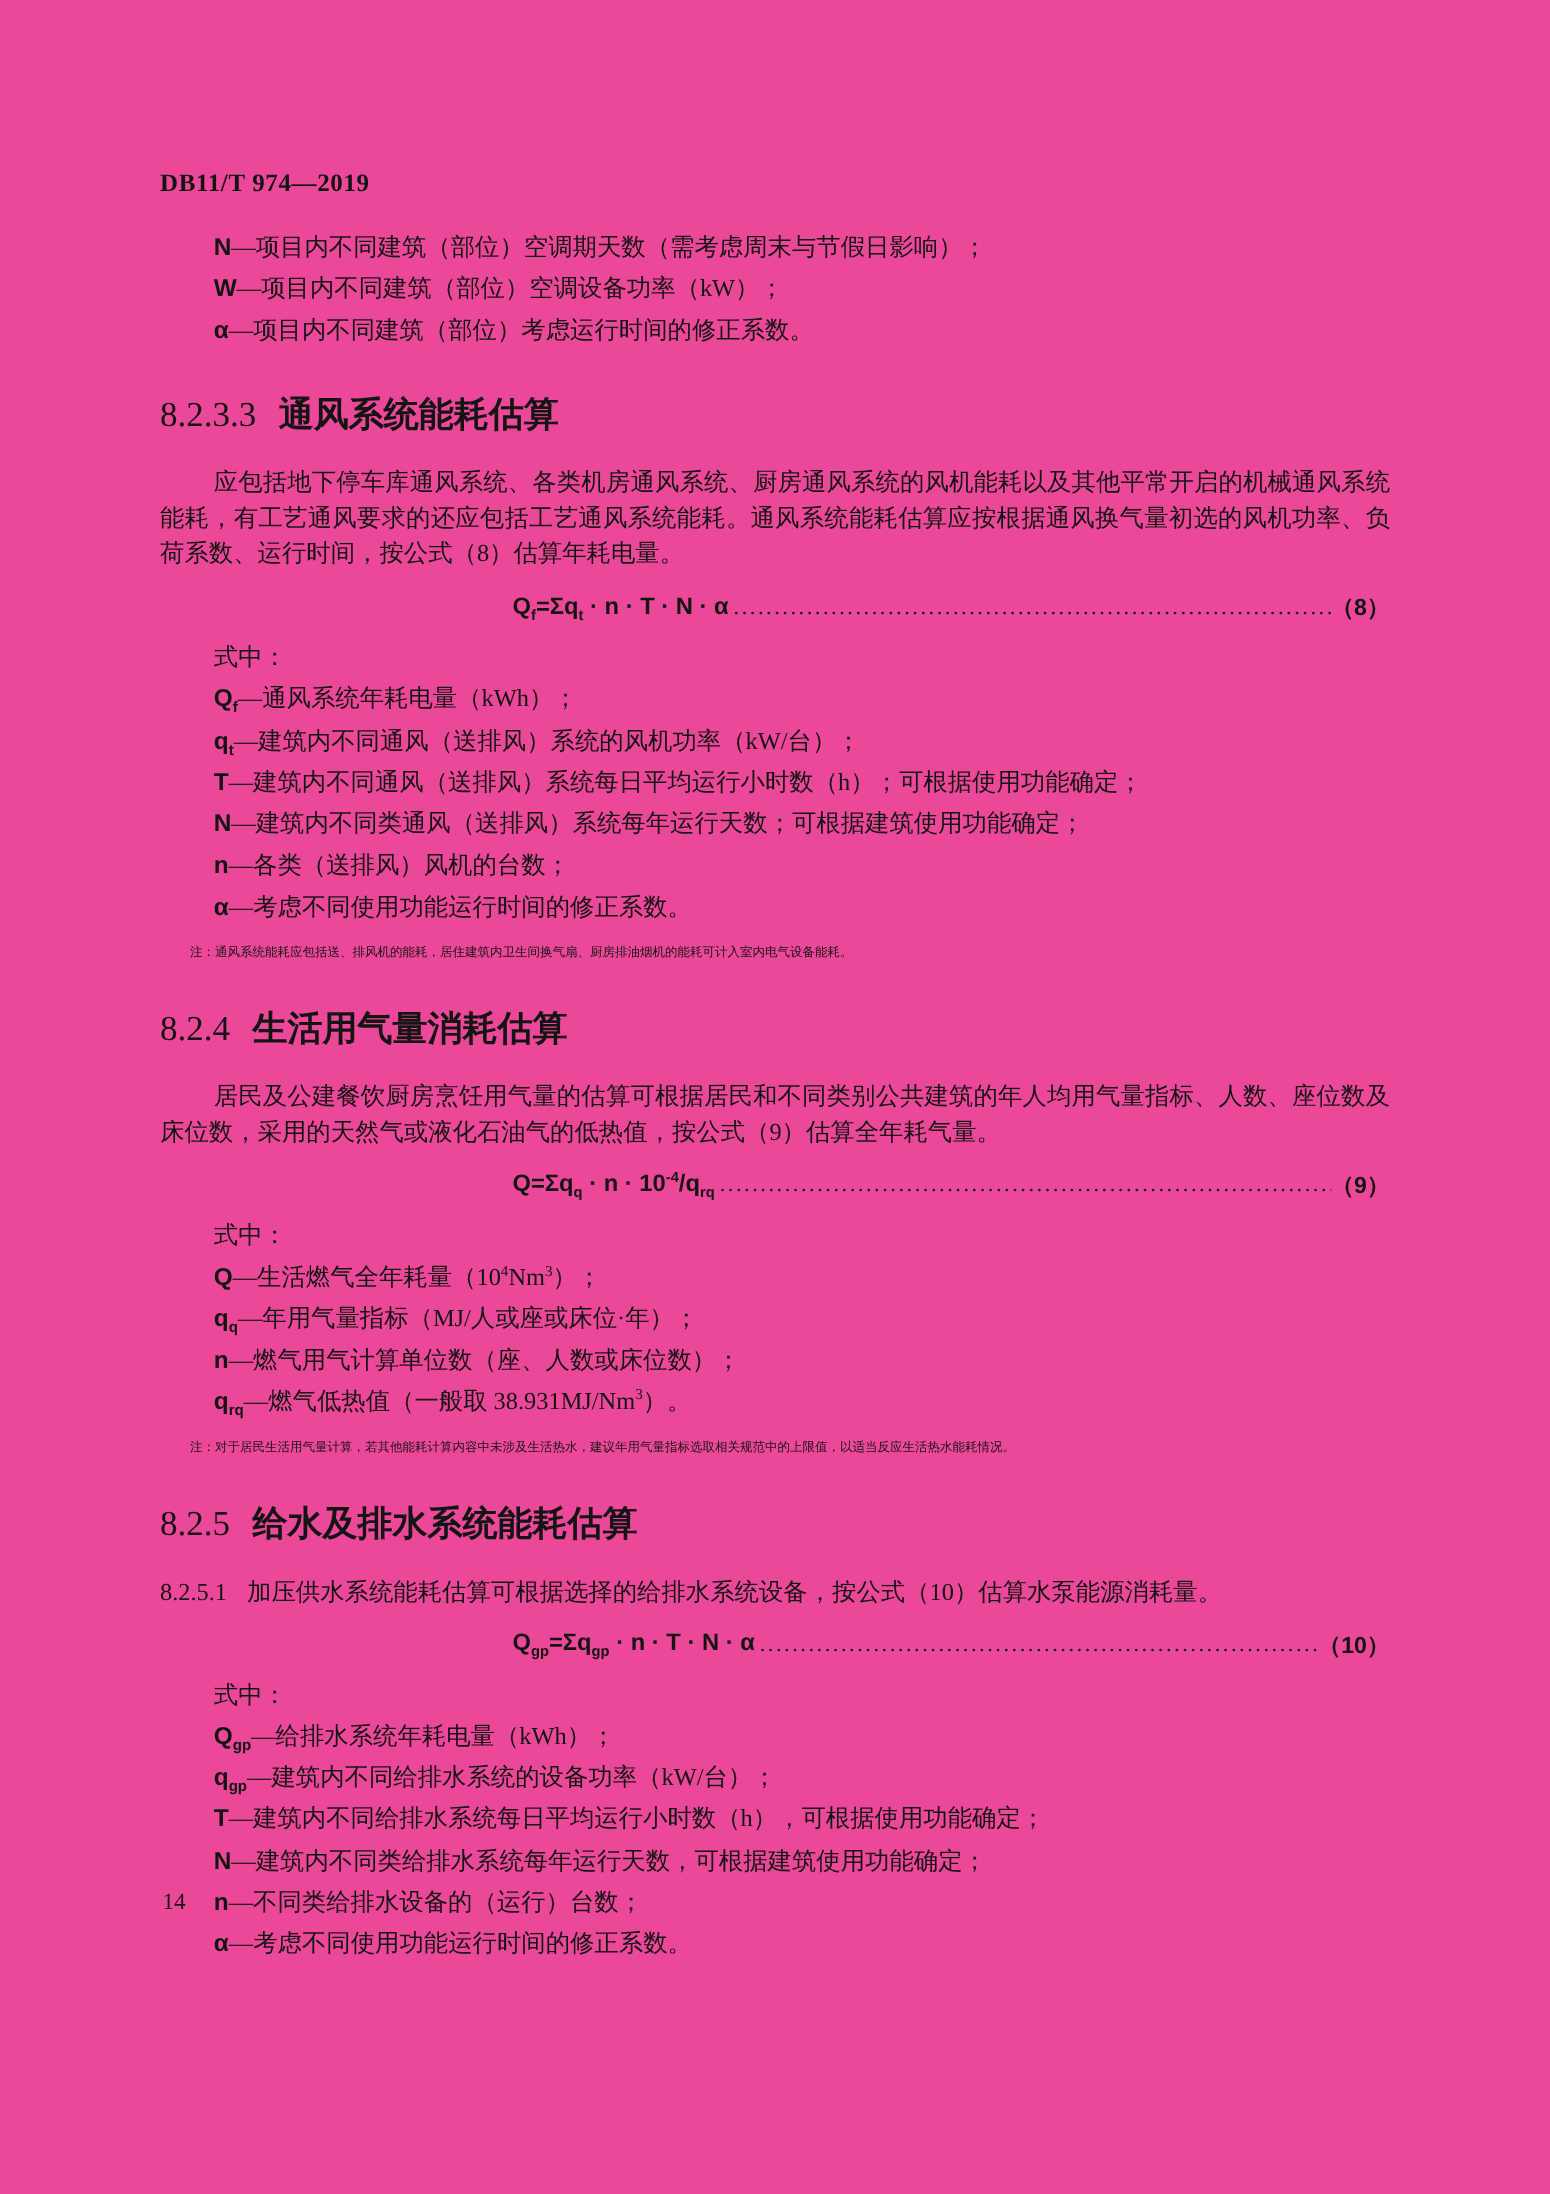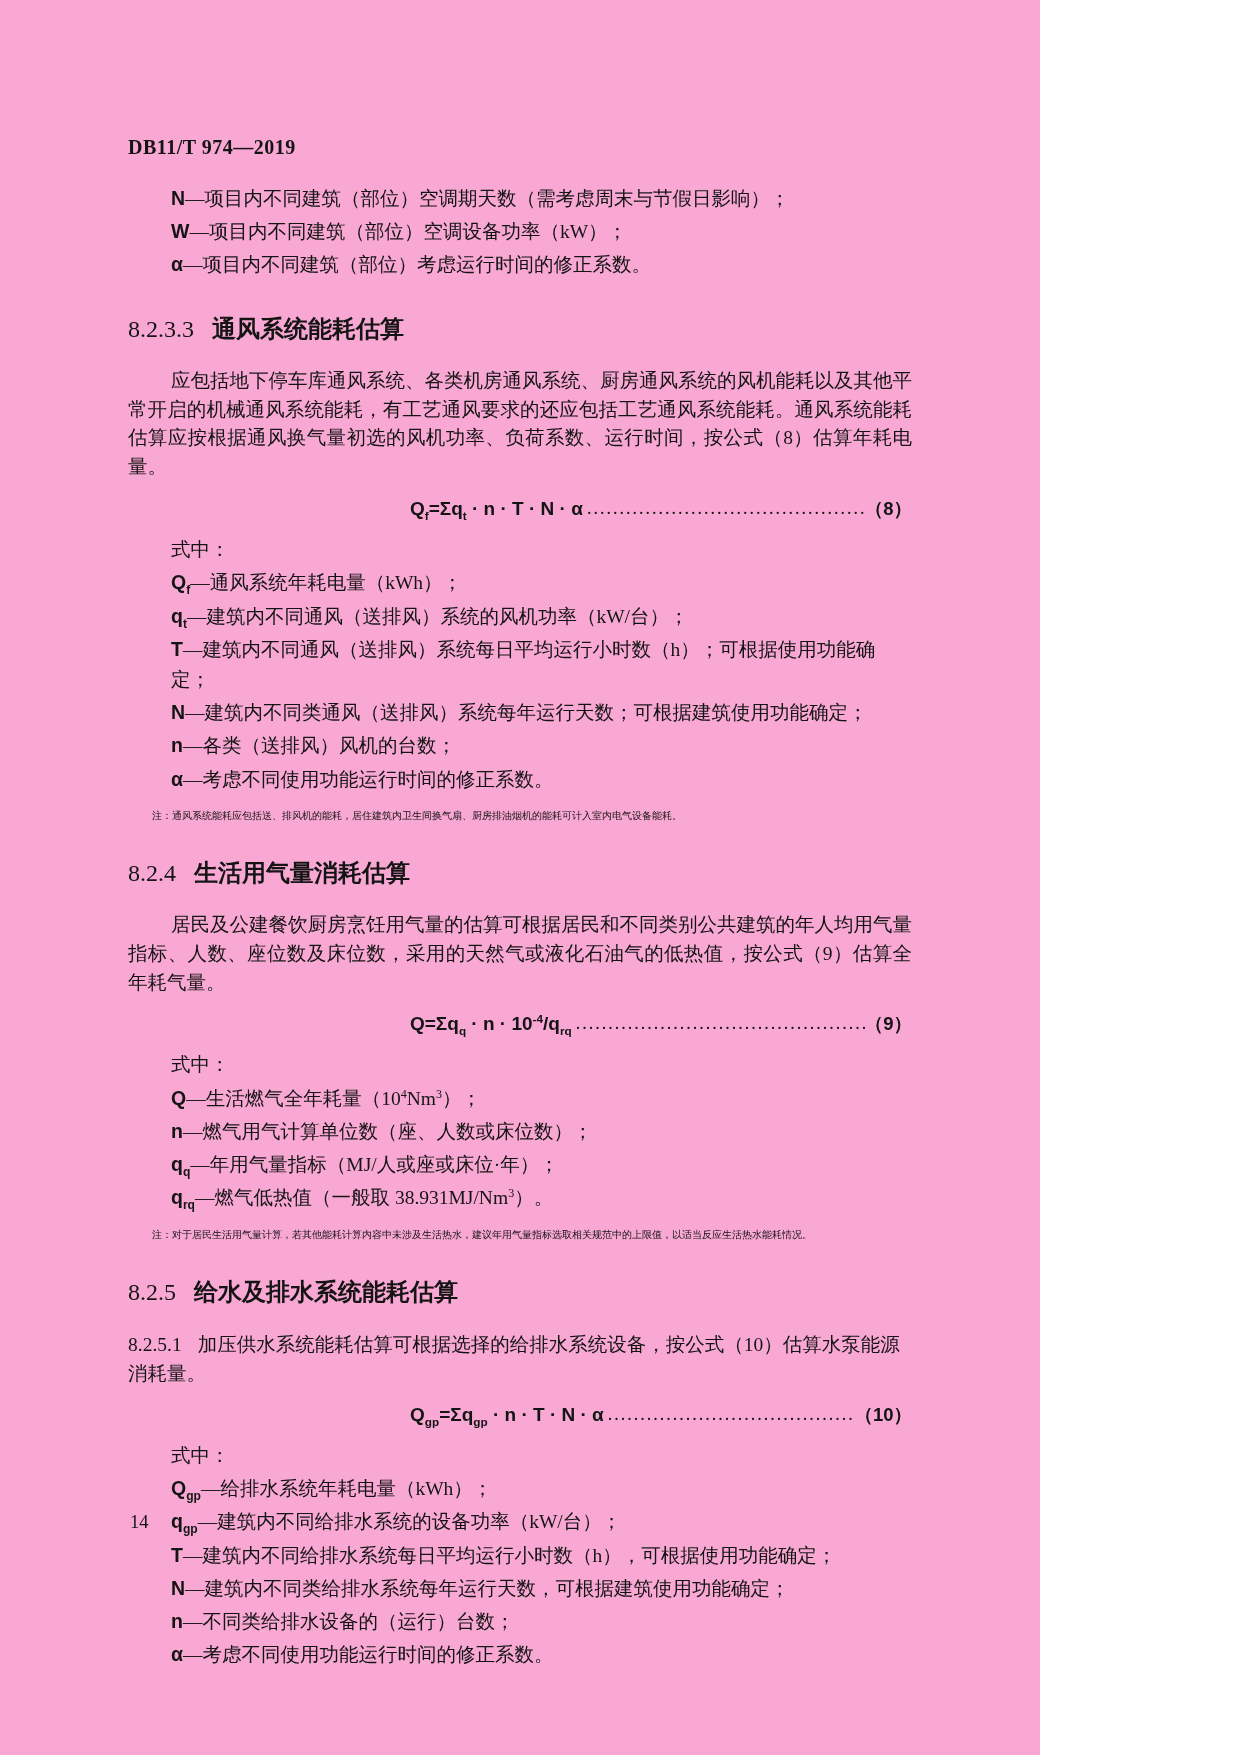--- a/index.html
+++ b/index.html
@@ -2,44 +2,44 @@
 <html><head>
 <meta charset="utf-8">
 <style>
   html, body {
     margin: 0;
     padding: 0;
     background: #ffffff;
   }
   .page {
     position: relative;
-    width: 1040px;
+    width: 1240px;
     min-height: 1755px;
-    background: #f9a8d4;
+    background: #ec4899;
     box-sizing: border-box;
     padding: 136px 128px 0 128px;
     color: #141414;
     font-family: "Liberation Serif", "DejaVu Serif", serif;
     font-size: 19.5px;
   }
   .doc-header {
     font-size: 20px;
     font-weight: bold;
     letter-spacing: 0.5px;
     margin-bottom: 24px;
   }
   .block { position: relative; }
   .block.def {
     padding-left: 43px;
     line-height: 1.55;
     margin: 2px 0;
   }
   .block.heading {
     margin: 32px 0 22px 0;
-    font-size: 24px;
+    font-size: 28px;
   }
   .heading .sec-num { margin-right: 18px; }
   .heading .sec-title {
     font-weight: bold;
     font-family: "Liberation Sans", "DejaVu Sans", sans-serif;
   }
   .block.clause {
     margin: 19px 0 14px 0;
     line-height: 1.5;
   }
@@ -121,22 +121,22 @@
       <div class="block note">注：通风系统能耗应包括送、排风机的能耗，居住建筑内卫生间换气扇、厨房排油烟机的能耗可计入室内电气设备能耗。</div>
       <div class="block heading"><span class="sec-num">8.2.4</span><span class="sec-title">生活用气量消耗估算</span></div>
       <div class="block para">居民及公建餐饮厨房烹饪用气量的估算可根据居民和不同类别公共建筑的年人均用气量指标、人数、座位数及床位数，采用的天然气或液化石油气的低热值，按公式（9）估算全年耗气量。</div>
       <div class="block formula">
         <span class="formula-text"><span>Q=Σq</span><sub>q</sub><span> · n · 10</span><sup>-4</sup><span>/q</span><sub>rq</sub><span> </span></span>
         <span class="dots">..........................................................................................................</span>
         <span class="f-num">（9）</span>
       </div>
       <div class="block def"><span>式中：</span></div>
       <div class="block def"><span class="v">Q</span><span>—生活燃气全年耗量（10</span><sup>4</sup><span>Nm</span><sup>3</sup><span>）；</span></div>
+      <div class="block def"><span class="v">q</span><sub class="v">q</sub><span>—年用气量指标（MJ/人或座或床位·年）；</span></div>
       <div class="block def"><span class="v">n</span><span>—燃气用气计算单位数（座、人数或床位数）；</span></div>
-      <div class="block def"><span class="v">q</span><sub class="v">q</sub><span>—年用气量指标（MJ/人或座或床位·年）；</span></div>
       <div class="block def"><span class="v">q</span><sub class="v">rq</sub><span>—燃气低热值（一般取 38.931MJ/Nm</span><sup>3</sup><span>）。</span></div>
       <div class="block note">注：对于居民生活用气量计算，若其他能耗计算内容中未涉及生活热水，建议年用气量指标选取相关规范中的上限值，以适当反应生活热水能耗情况。</div>
       <div class="block heading"><span class="sec-num">8.2.5</span><span class="sec-title">给水及排水系统能耗估算</span></div>
       <div class="block clause"><span class="sec-num">8.2.5.1</span><span class="clause-text">加压供水系统能耗估算可根据选择的给排水系统设备，按公式（10）估算水泵能源消耗量。</span></div>
       <div class="block formula">
         <span class="formula-text"><span>Q</span><sub>gp</sub><span>=Σq</span><sub>gp</sub><span> · n · T · N · α </span></span>
         <span class="dots">..........................................................................................................</span>
         <span class="f-num">（10）</span>
       </div>
       <div class="block def"><span>式中：</span></div>

